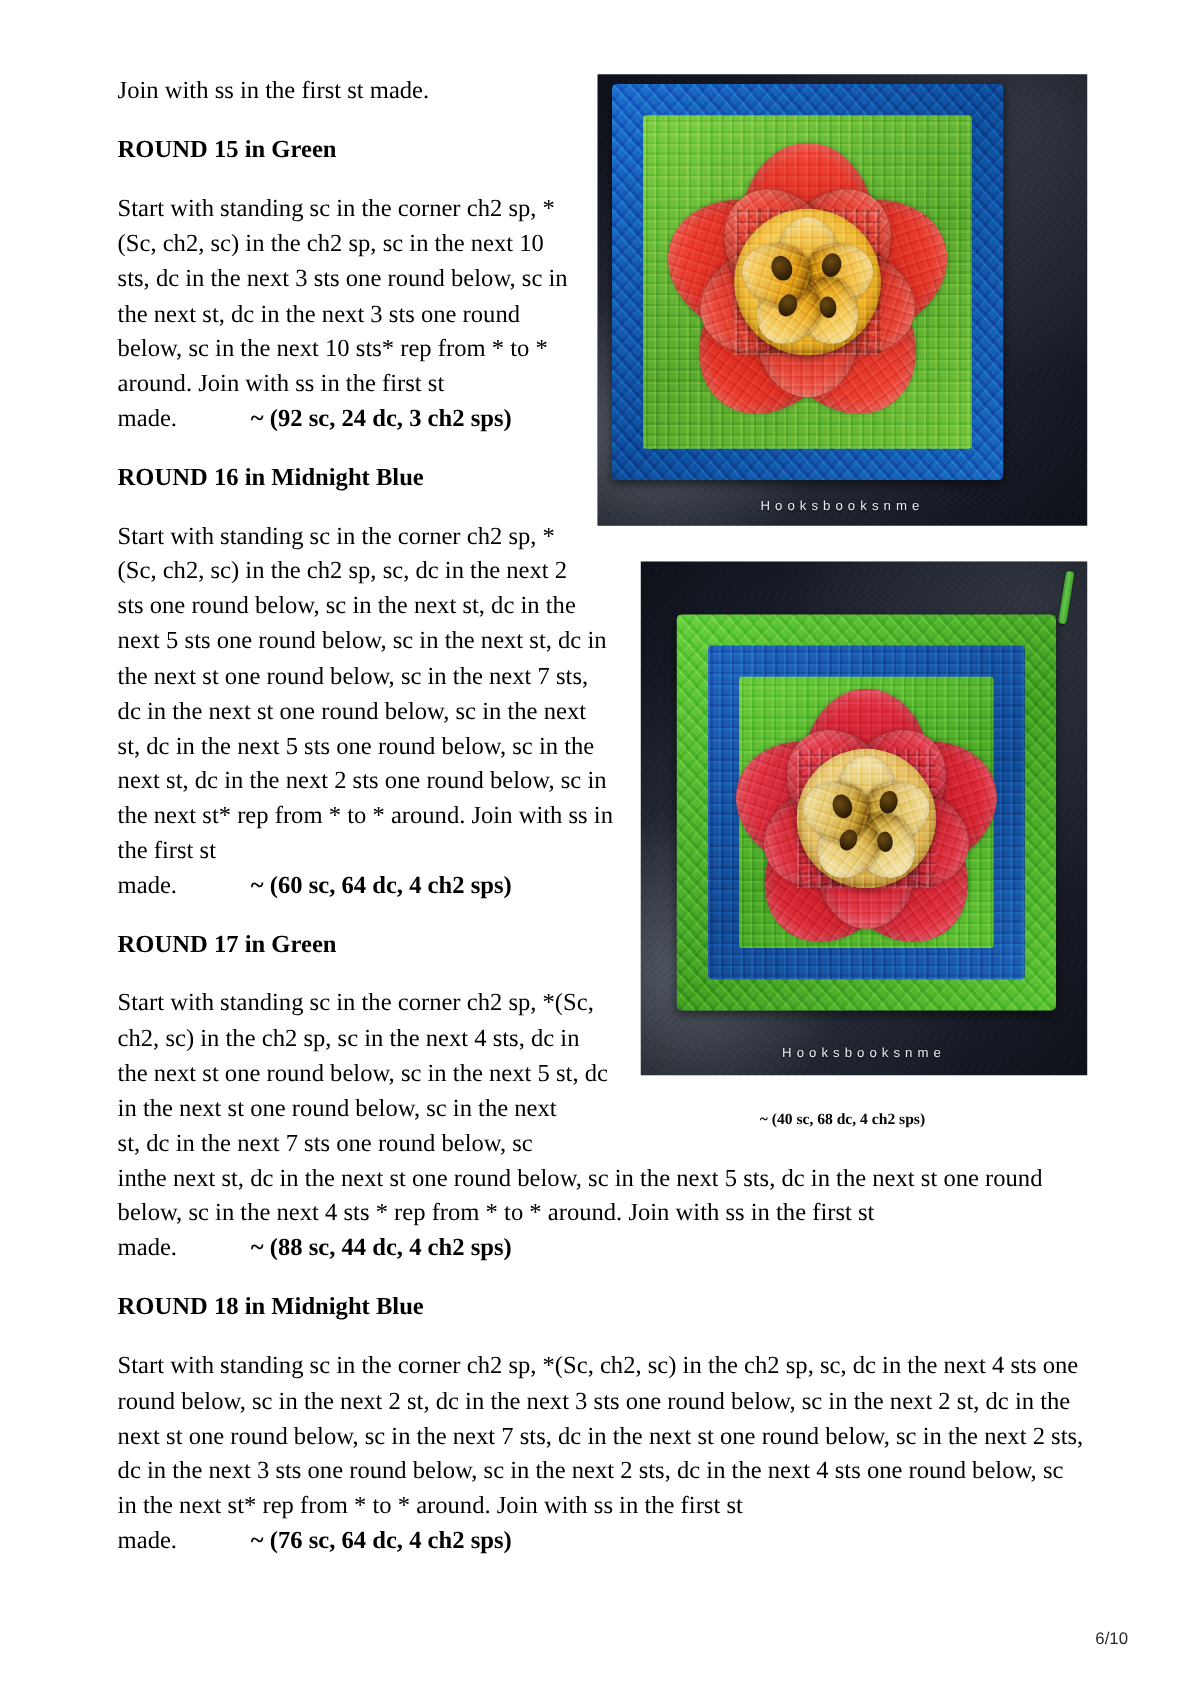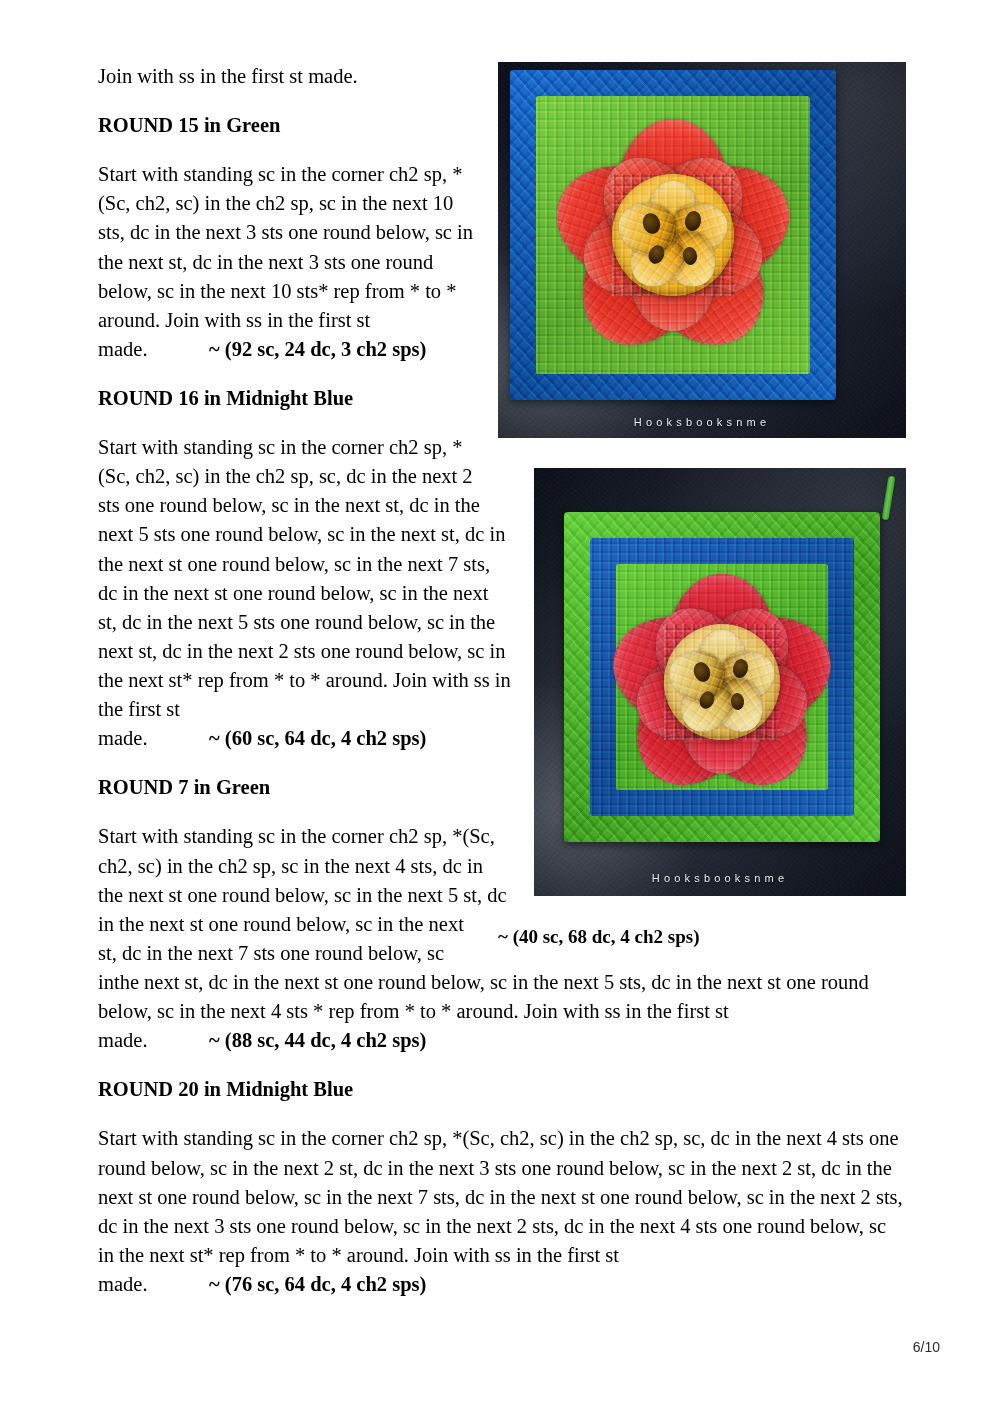--- a/index.html
+++ b/index.html
@@ -158,21 +158,21 @@
     position: absolute;
     border-radius: 3px;
     background: linear-gradient(90deg, #3f9c2f, #63c94a 45%, #3f9c2f);
     box-shadow: 0 1px 2px rgba(0,0,0,0.5);
   }
 
   
   .page-number {
     position: absolute;
     right: 60px;
-    bottom: 60px;
+    bottom: 42px;
     font-family: "Liberation Sans", "DejaVu Sans", sans-serif;
     font-size: 14px;
     color: #2b2b2b;
   }
 </style>
 </head>
 <body>
 
 <div class="page">
 
@@ -333,40 +333,40 @@
 
         <div class="core-dot" style="left:50%;top:50%;width:16px;height:20px;margin-left:-28px;margin-top:-20px;transform:rotate(-20deg);"></div>
         <div class="core-dot" style="left:50%;top:50%;width:15px;height:19px;margin-left:11px;margin-top:-23px;transform:rotate(12deg);"></div>
         <div class="core-dot" style="left:50%;top:50%;width:14px;height:18px;margin-left:-22px;margin-top:9px;transform:rotate(26deg);"></div>
         <div class="core-dot" style="left:50%;top:50%;width:13px;height:17px;margin-left:9px;margin-top:11px;transform:rotate(-6deg);"></div>
       </div>
 
       <figcaption class="watermark" style="bottom:12px; font-size:11px;">Hooksbooksnme</figcaption>
     </figure>
 
-    <p class="heading" style="float:right; clear:right; width:408px; margin:0 0 4px 22px; font-size:19px;">~ (40 sc, 68 dc, 4 ch2 sps)</p>
+    <p class="heading" style="float:right; clear:right; width:408px; text-align:center; margin:0 0 4px 22px; font-size:13px;">~ (40 sc, 68 dc, 4 ch2 sps)</p>
 
     <p class="body-text">Join with ss in the first st made.</p>
 
     <p class="heading">ROUND 15 in Green</p>
     <p class="body-text">
       <span>Start with standing sc in the corner ch2 sp, *(Sc, ch2, sc) in the ch2 sp, sc in the next 10 sts, dc in the next 3 sts one round below, sc in the next st, dc in the next 3 sts one round below, sc in the next 10 sts* rep from * to * around. Join with ss in the first st made.</span><span class="tail">   ~ (92 sc, 24 dc, 3 ch2 sps)</span>
     </p>
 
     <p class="heading">ROUND 16 in Midnight Blue</p>
     <p class="body-text">
       <span>Start with standing sc in the corner ch2 sp, *(Sc, ch2, sc) in the ch2 sp, sc, dc in the next 2 sts one round below, sc in the next st, dc in the next 5 sts one round below, sc in the next st, dc in the next st one round below, sc in the next 7 sts, dc in the next st one round below, sc in the next st, dc in the next 5 sts one round below, sc in the next st, dc in the next 2 sts one round below, sc in the next st* rep from * to * around. Join with ss in the first st made.</span><span class="tail">   ~ (60 sc, 64 dc, 4 ch2 sps)</span>
     </p>
 
-    <p class="heading">ROUND 7 in Green</p>
+    <p class="heading">ROUND 17 in Green</p>
     <p class="body-text">
       <span>Start with standing sc in the corner ch2 sp, *(Sc, ch2, sc) in the ch2 sp, sc in the next 4 sts, dc in the next st one round below, sc in the next 5 st, dc in the next st one round below, sc in the next st, dc in the next 7 sts one round below, sc inthe next st, dc in the next st one round below, sc in the next 5 sts, dc in the next st one round below, sc in the next 4 sts * rep from * to * around. Join with ss in the first st made.</span><span class="tail">   ~ (88 sc, 44 dc, 4 ch2 sps)</span>
     </p>
 
-    <p class="heading" style="clear:both;">ROUND 20 in Midnight Blue</p>
+    <p class="heading" style="clear:both;">ROUND 18 in Midnight Blue</p>
     <p class="body-text">
       <span>Start with standing sc in the corner ch2 sp, *(Sc, ch2, sc) in the ch2 sp, sc, dc in the next 4 sts one round below, sc in the next 2 st, dc in the next 3 sts one round below, sc in the next 2 st, dc in the next st one round below, sc in the next 7 sts, dc in the next st one round below, sc in the next 2 sts, dc in the next 3 sts one round below, sc in the next 2 sts, dc in the next 4 sts one round below, sc in the next st* rep from * to * around. Join with ss in the first st made.</span><span class="tail">   ~ (76 sc, 64 dc, 4 ch2 sps)</span>
     </p>
 
   </div>
 
   <div class="page-number">6/10</div>
 
 </div>
 

